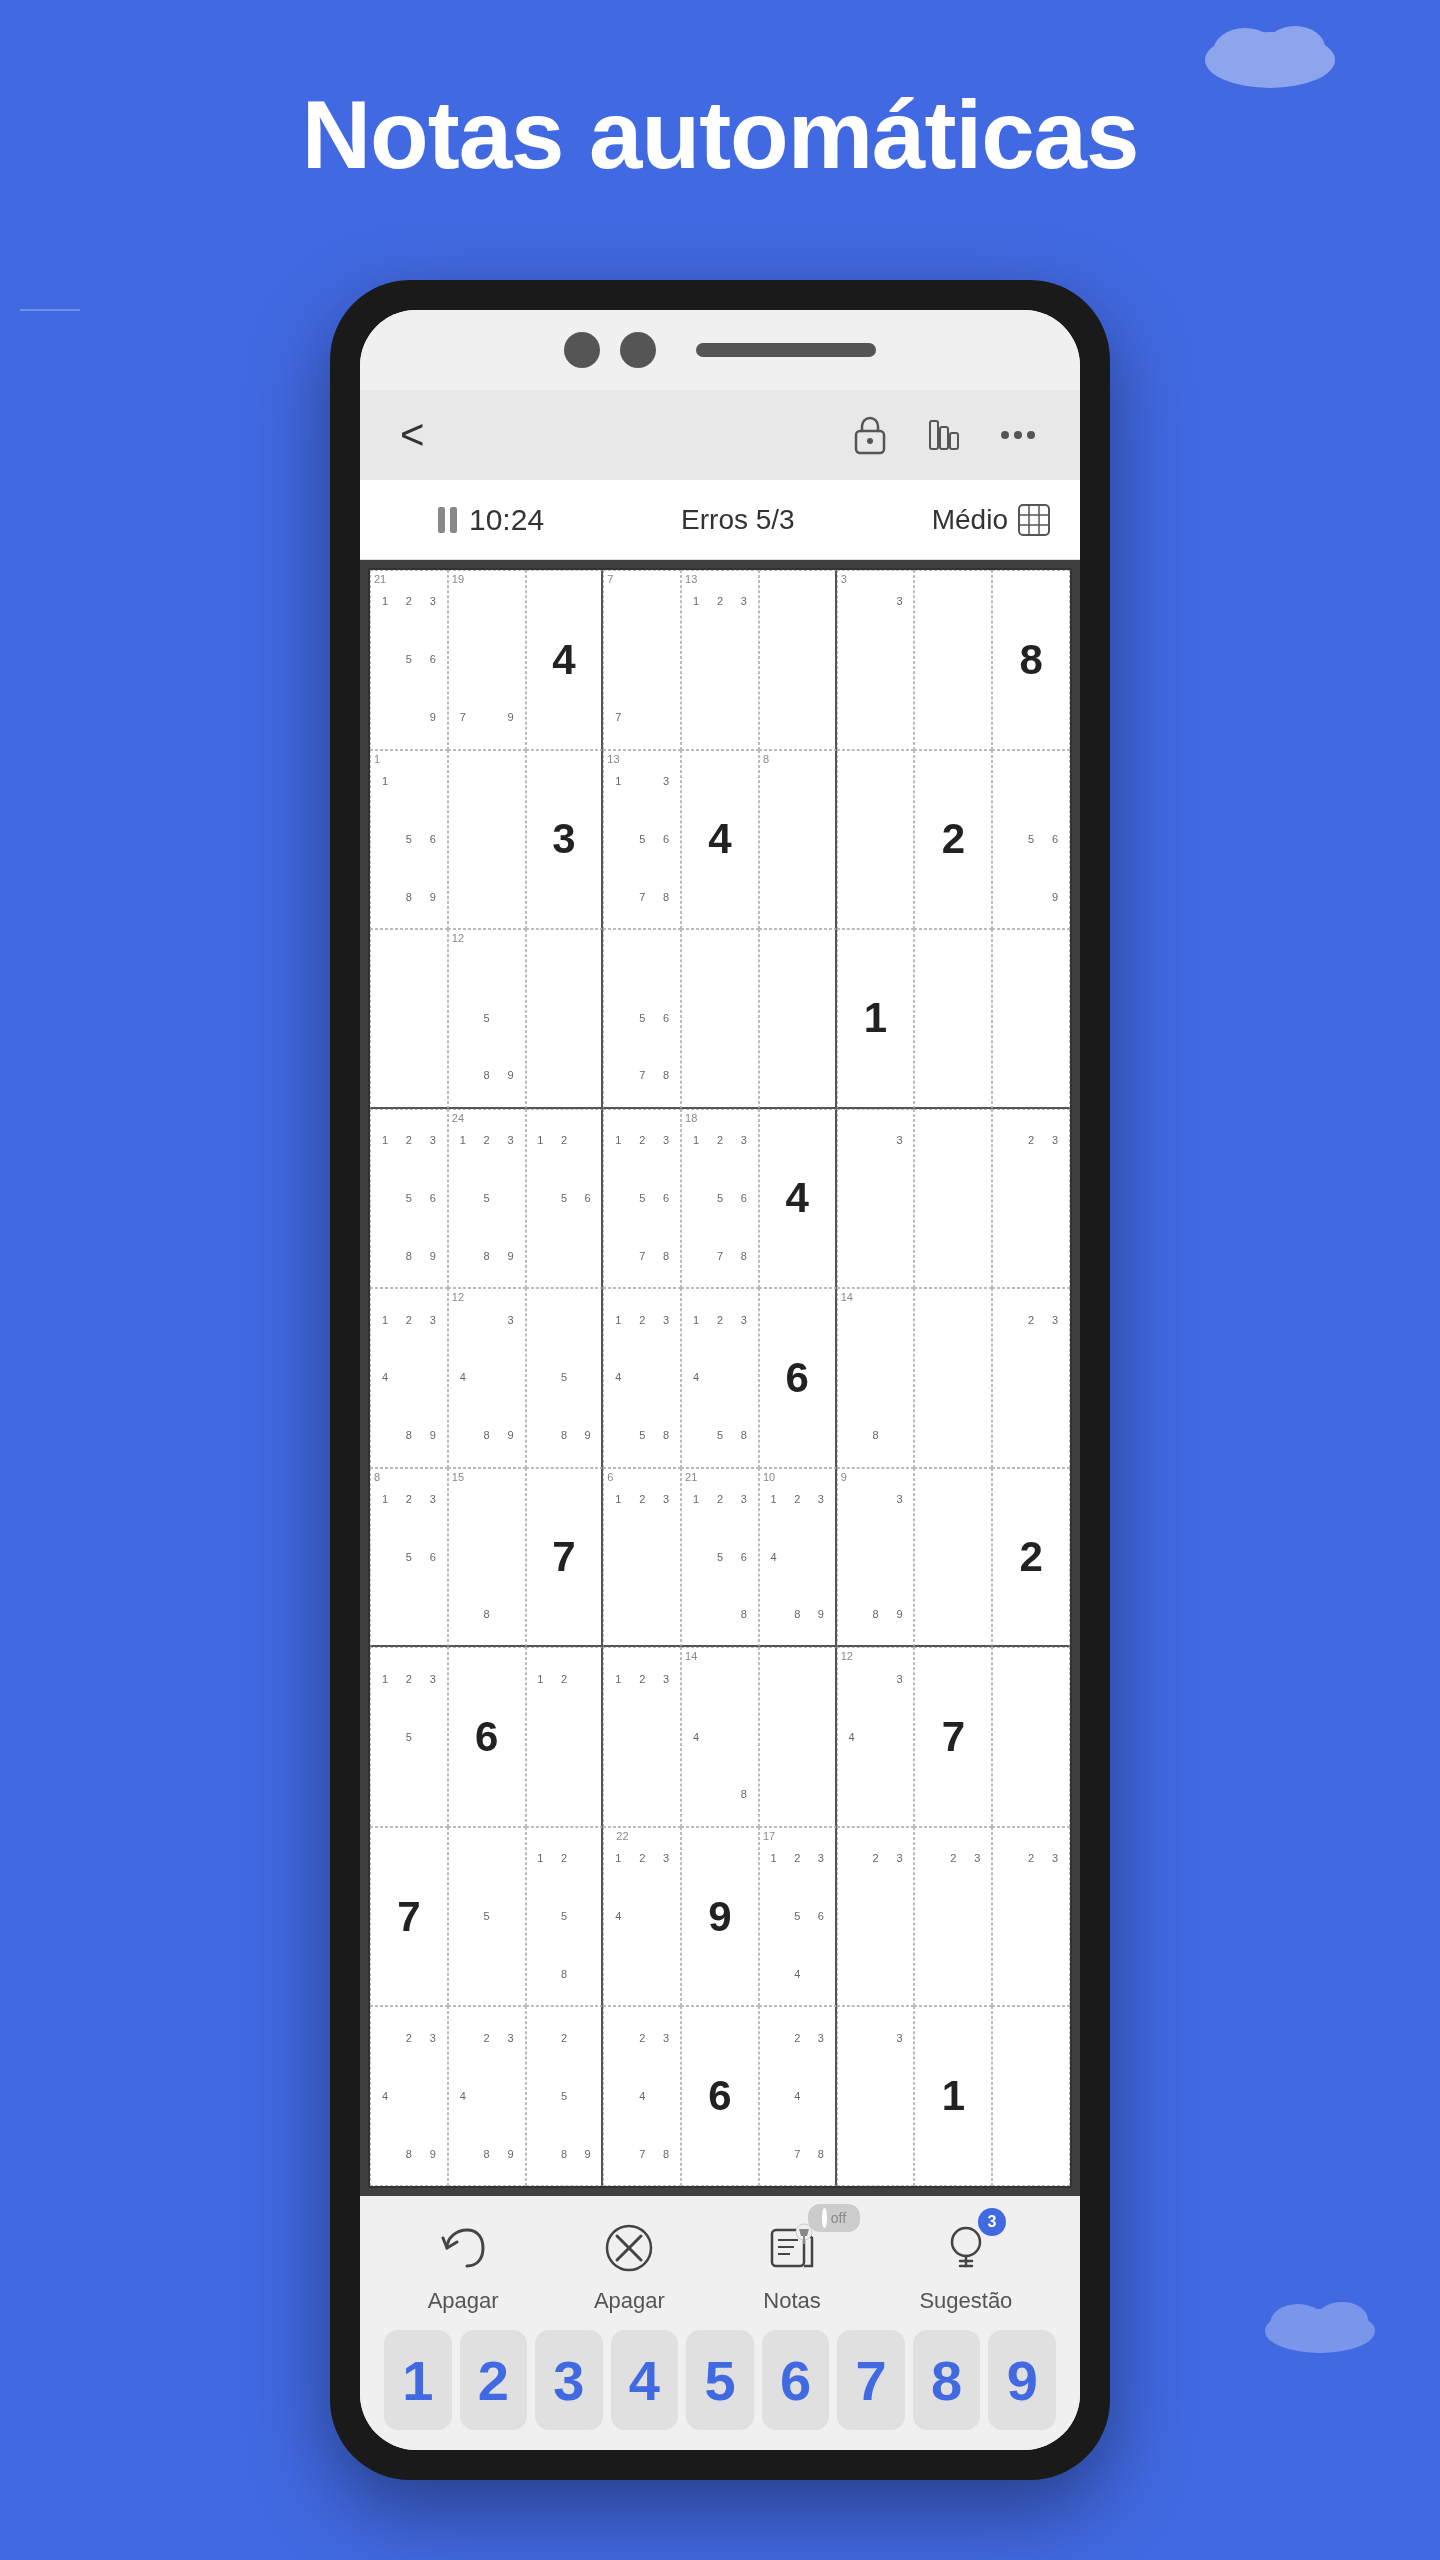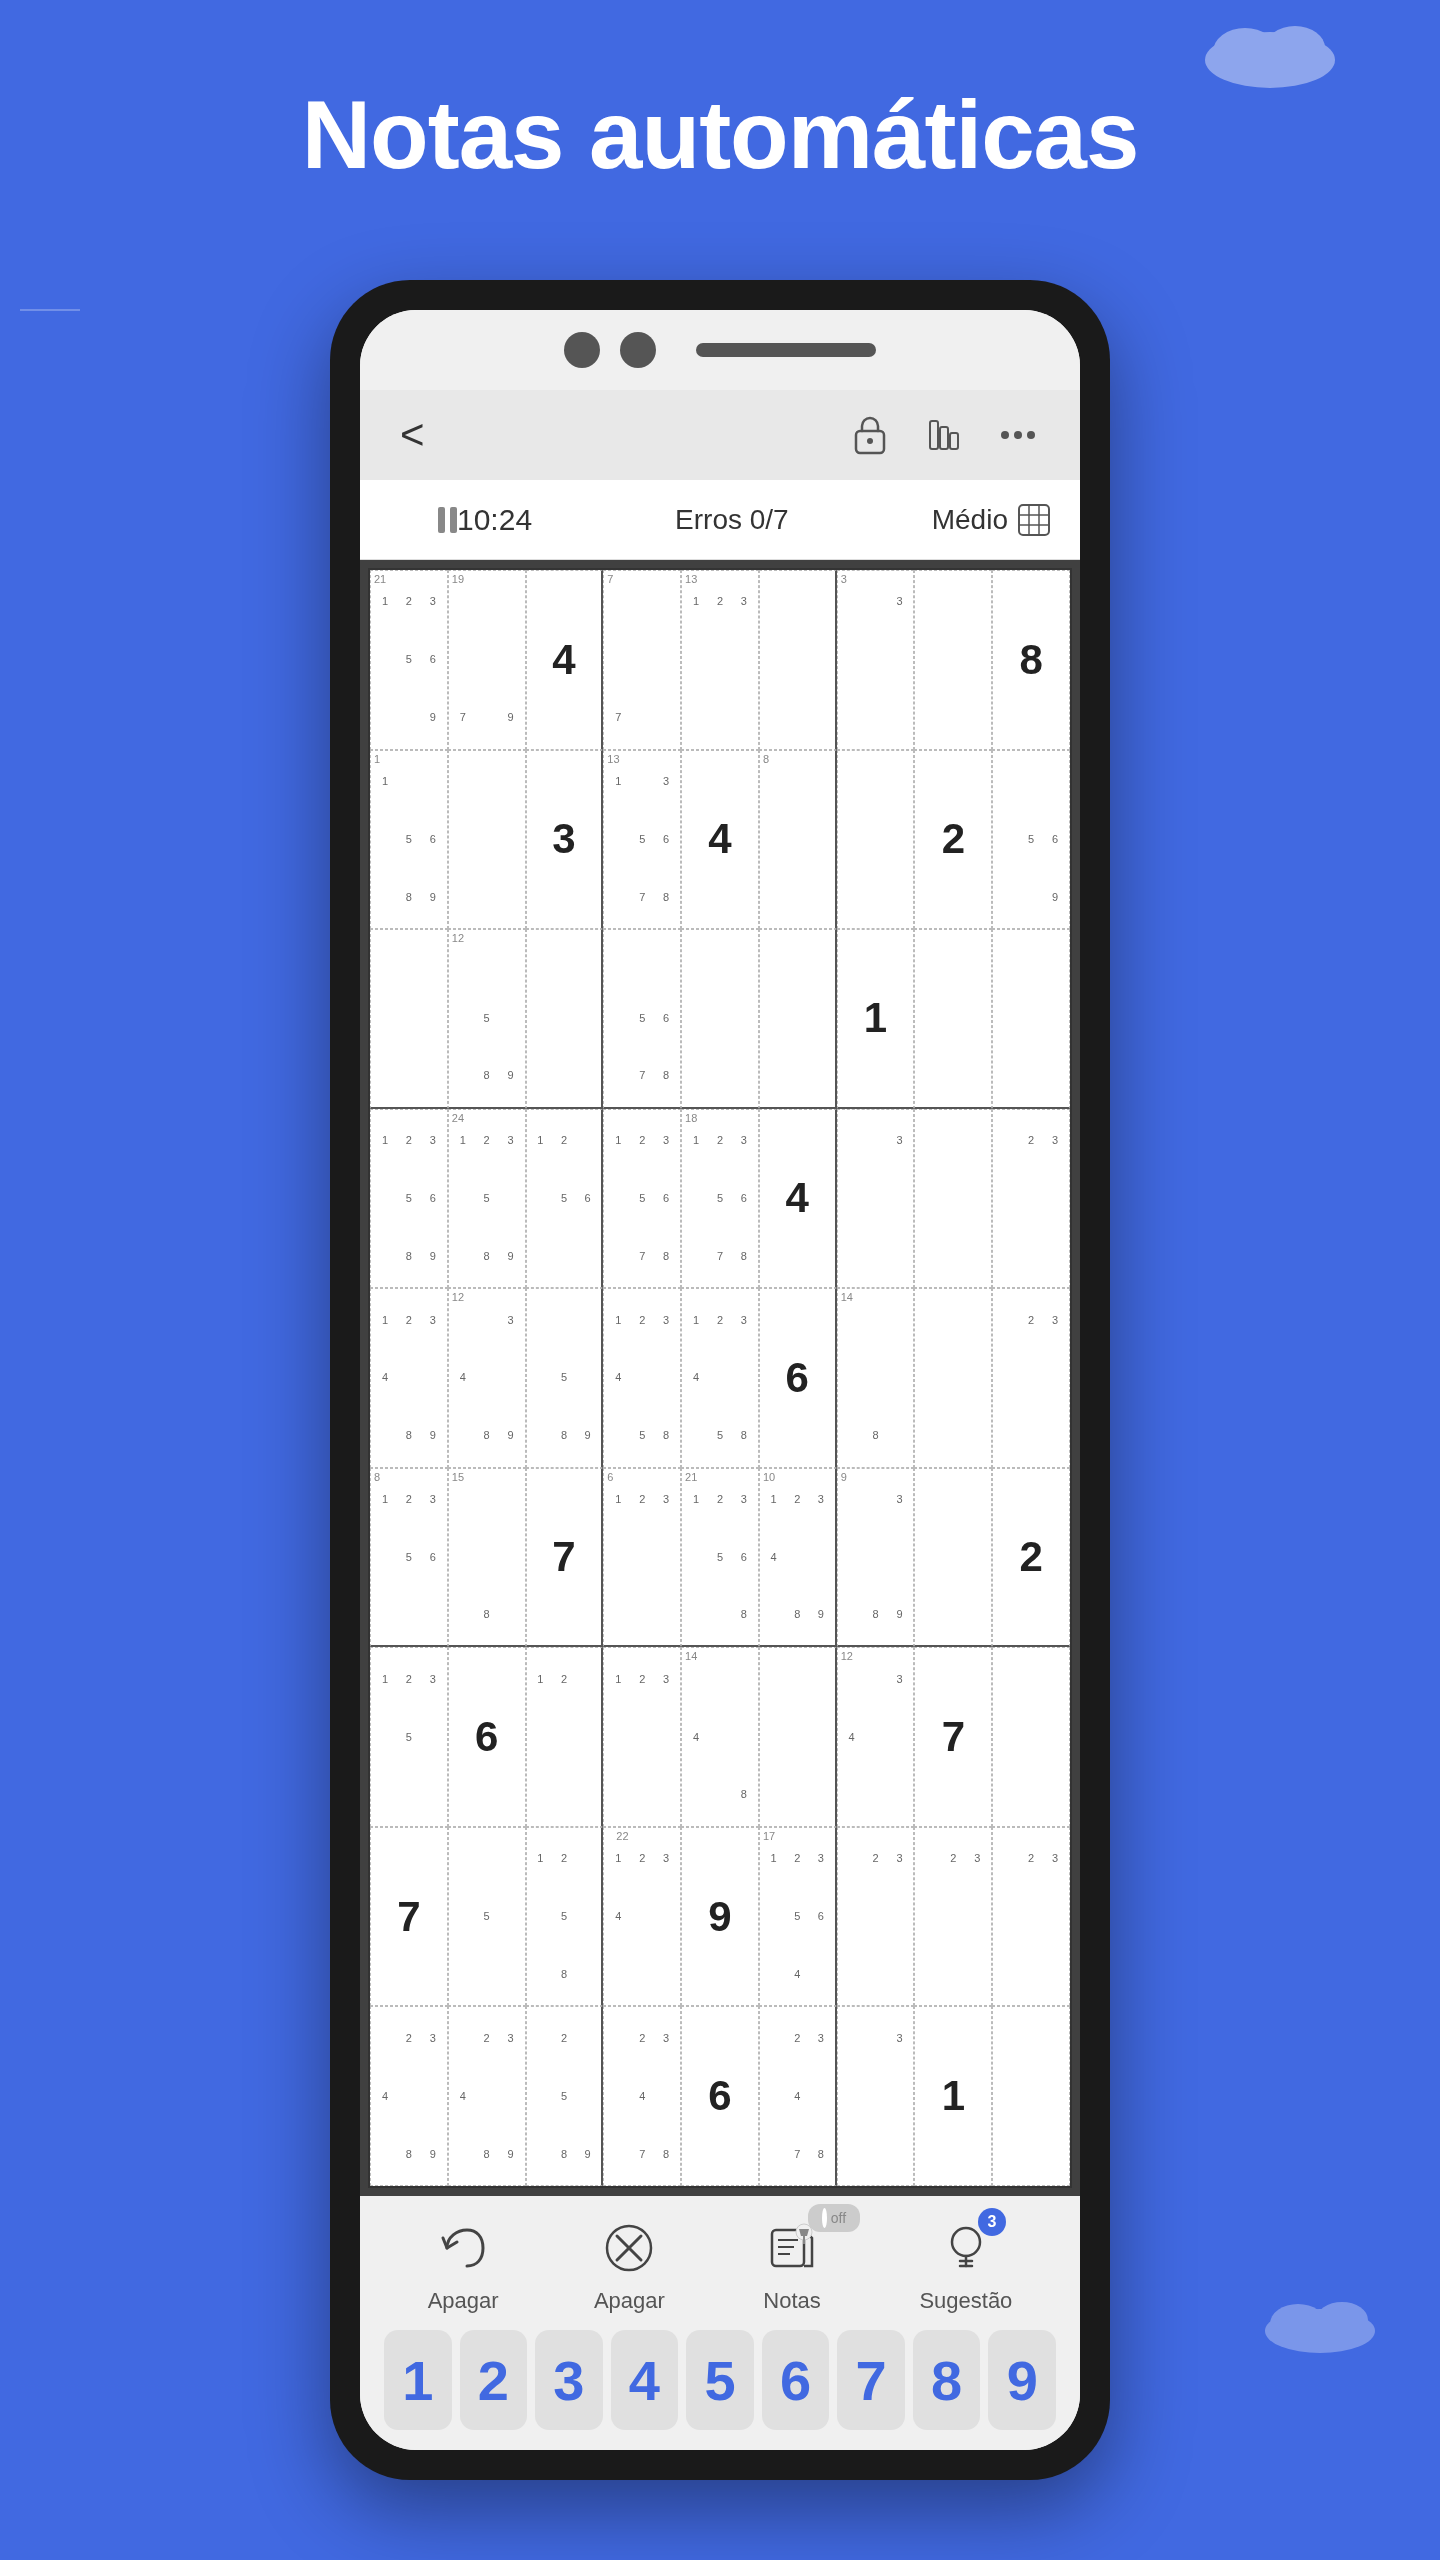--- a/index.html
+++ b/index.html
@@ -113,20 +113,21 @@
       align-items: center;
       justify-content: space-between;
       padding: 0 30px;
       border-bottom: 1px solid #ddd;
       flex-shrink: 0;
     }
 
     .timer-area {
       display: flex;
       align-items: center;
+      gap: 12px;
       font-size: 30px;
       color: #333;
       padding-left: 48px;
     }
 
     .pause-icon {
       display: flex; gap: 5px;
     }
     .pause-bar {
       width: 7px; height: 26px;
@@ -351,21 +352,21 @@
     </div>
 
     <div class="game-header">
       <div class="timer-area">
         <div class="pause-icon">
           <div class="pause-bar"></div>
           <div class="pause-bar"></div>
         </div>
         <span>10:24</span>
       </div>
-      <div class="errors-text">Erros 0/7</div>
+      <div class="errors-text">Erros 5/3</div>
       <div class="difficulty-area">
         <span>Médio</span>
         <svg width="32" height="32" viewBox="0 0 32 32" fill="none">
           <rect x="1" y="1" width="30" height="30" rx="4" stroke="#555" stroke-width="2" fill="none"></rect>
           <line x1="11" y1="1" x2="11" y2="31" stroke="#555" stroke-width="1.5"></line>
           <line x1="21" y1="1" x2="21" y2="31" stroke="#555" stroke-width="1.5"></line>
           <line x1="1" y1="11" x2="31" y2="11" stroke="#555" stroke-width="1.5"></line>
           <line x1="1" y1="21" x2="31" y2="21" stroke="#555" stroke-width="1.5"></line>
         </svg>
       </div>

